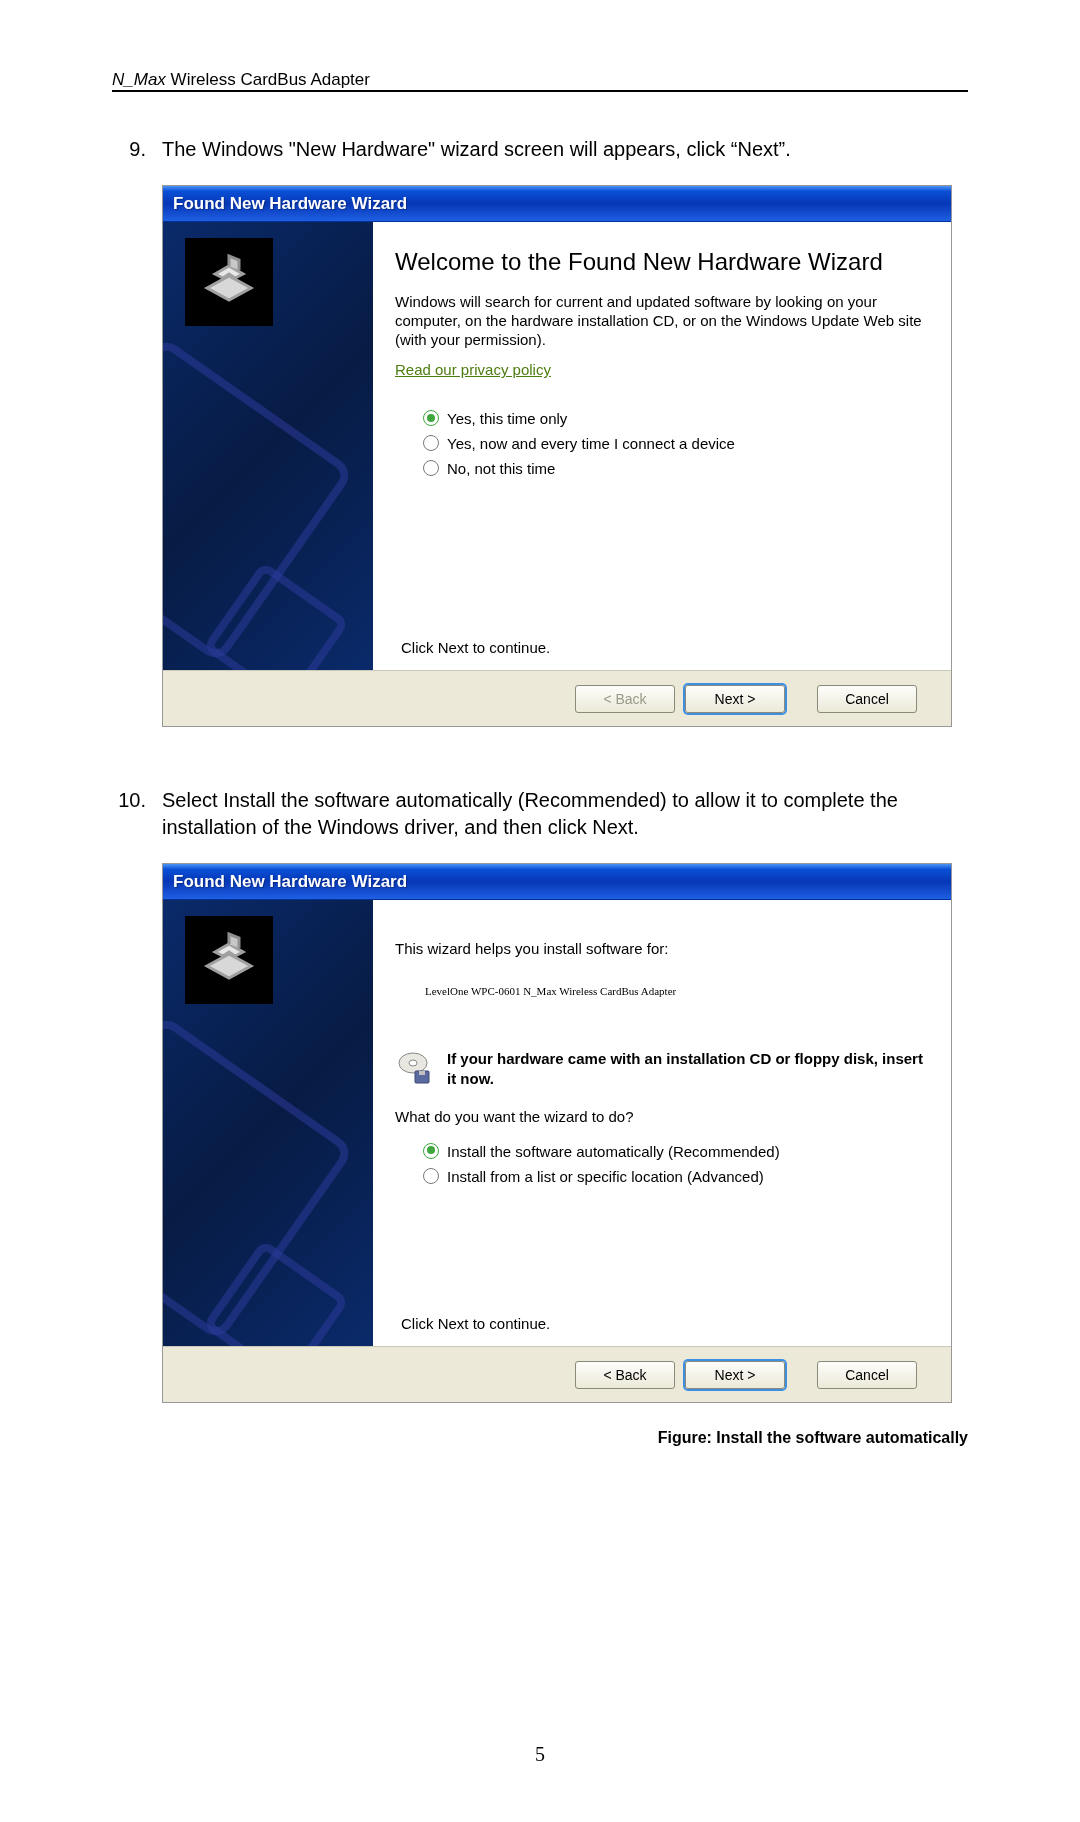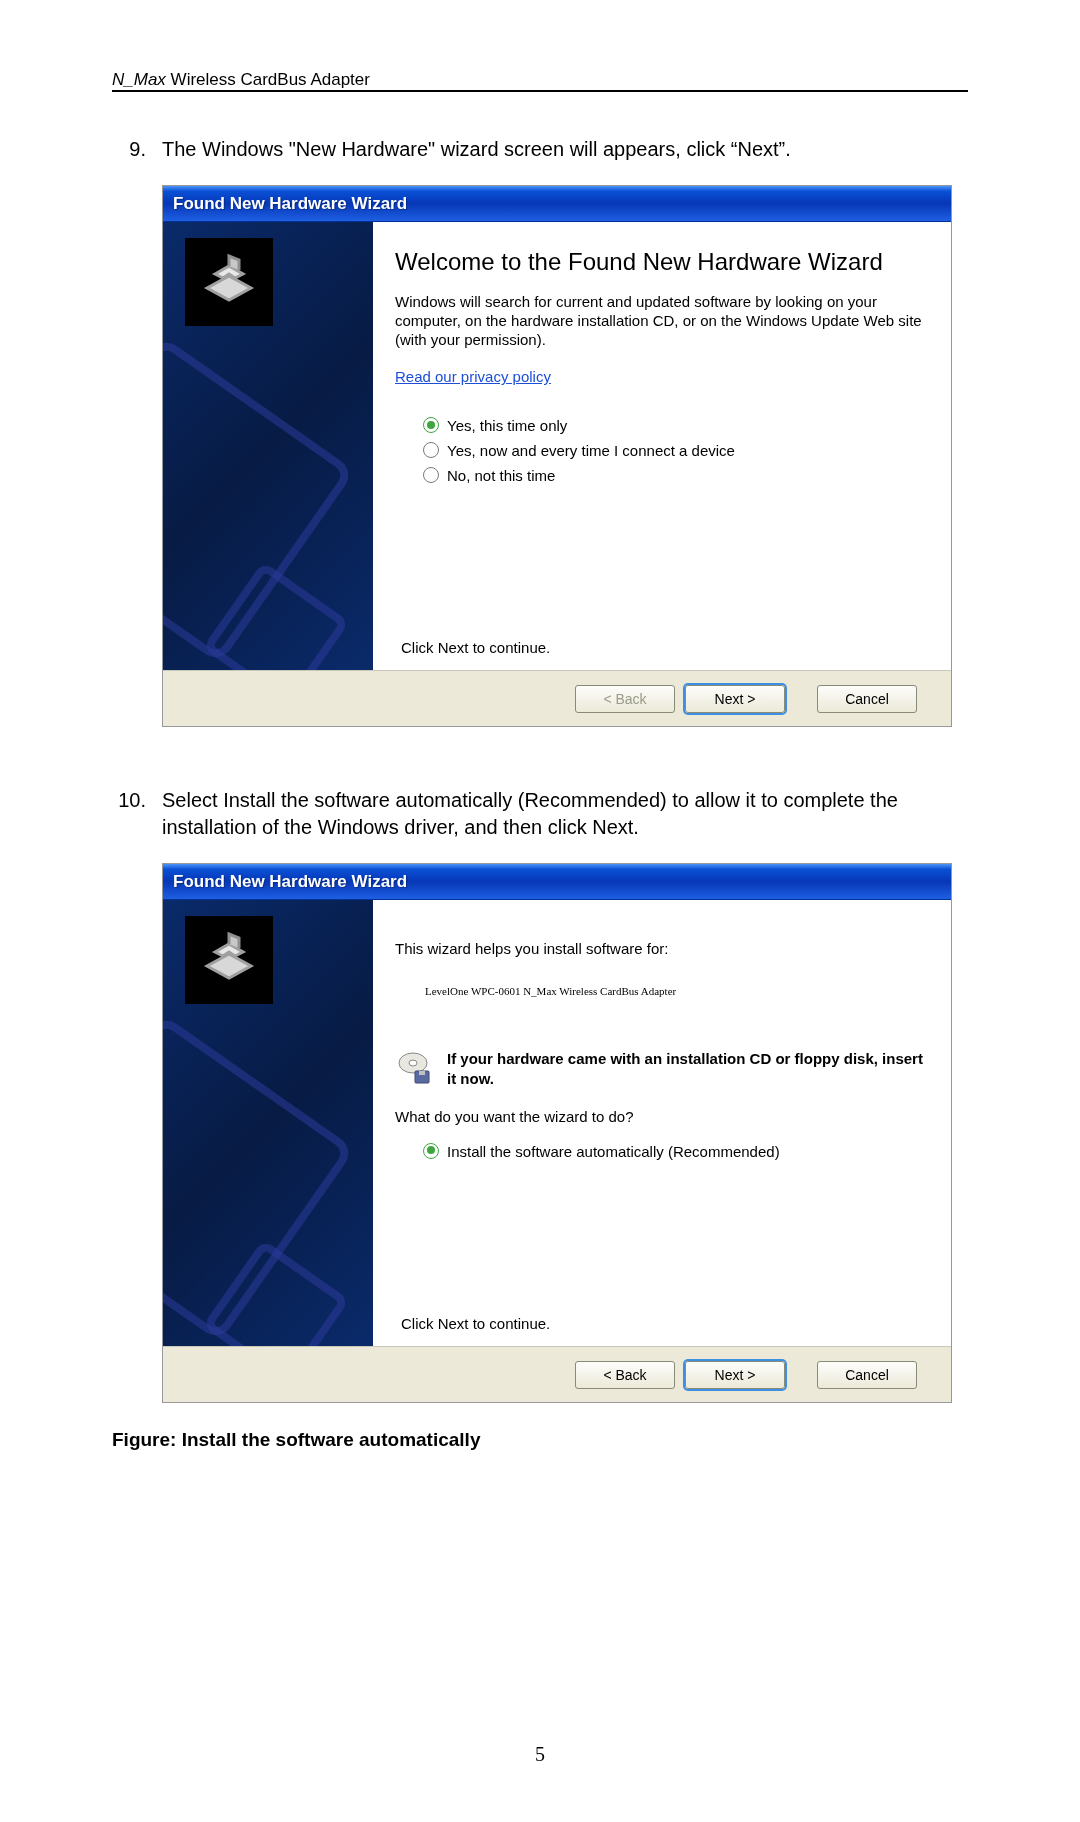--- a/index.html
+++ b/index.html
@@ -96,23 +96,23 @@
     font-family: Tahoma, sans-serif;
     font-size: 15px;
     position: relative;
   }
   .wizard-title {
     font-size: 24px;
     line-height: 1.25;
     margin-bottom: 16px;
     font-family: Tahoma, sans-serif;
   }
-  .intro-text { line-height: 1.25; margin-bottom: 19px; }
+  .intro-text { line-height: 1.25; margin-bottom: 12px; }
   .privacy-link {
-    color: #1d4ed8;
+    color: #4d7c0f;
     text-decoration: underline;
     display: inline-block;
     margin-bottom: 32px;
     cursor: pointer;
   }
   .question { margin-bottom: 16px; line-height: 1.25; }
   .radio-group { padding-left: 28px; }
   .radio-row {
     display: flex;
     align-items: flex-start;
@@ -177,23 +177,23 @@
     margin-bottom: 52px;
   }
   .cd-row {
     display: flex;
     gap: 12px;
     align-items: flex-start;
     margin-bottom: 16px;
   }
   .cd-row .cd-text { font-weight: bold; line-height: 1.3; flex: 1; }
   .figure-caption {
-    text-align: left;
+    text-align: right;
     font-weight: bold;
-    font-size: 19px;
+    font-size: 16px;
     margin-top: 26px;
   }
   .page-number {
     position: absolute;
     bottom: 56px;
     left: 0;
     width: 100%;
     text-align: center;
     font-size: 20px;
     font-family: "Times New Roman", serif;
@@ -290,20 +290,24 @@
           </svg>
         </span>
         <div class="cd-text">If your hardware came with an installation CD or floppy disk, insert it now.</div>
       </div>
       <div class="question">What do you want the wizard to do?</div>
       <div class="radio-group">
         <div class="radio-row">
           <span class="radio checked"></span>
           <span>Install the software automatically (Recommended)</span>
         </div>
+        <div class="radio-row">
+          <span class="radio"></span>
+          <span>Install from a list or specific location (Advanced)</span>
+        </div>
       </div>
       <div class="continue-text">Click Next to continue.</div>
     </div>
   </div>
   <div class="button-row">
     <div class="btn">&lt; Back</div>
     <div class="btn next">Next &gt;</div>
     <div class="spacer"></div>
     <div class="btn">Cancel</div>
   </div>

